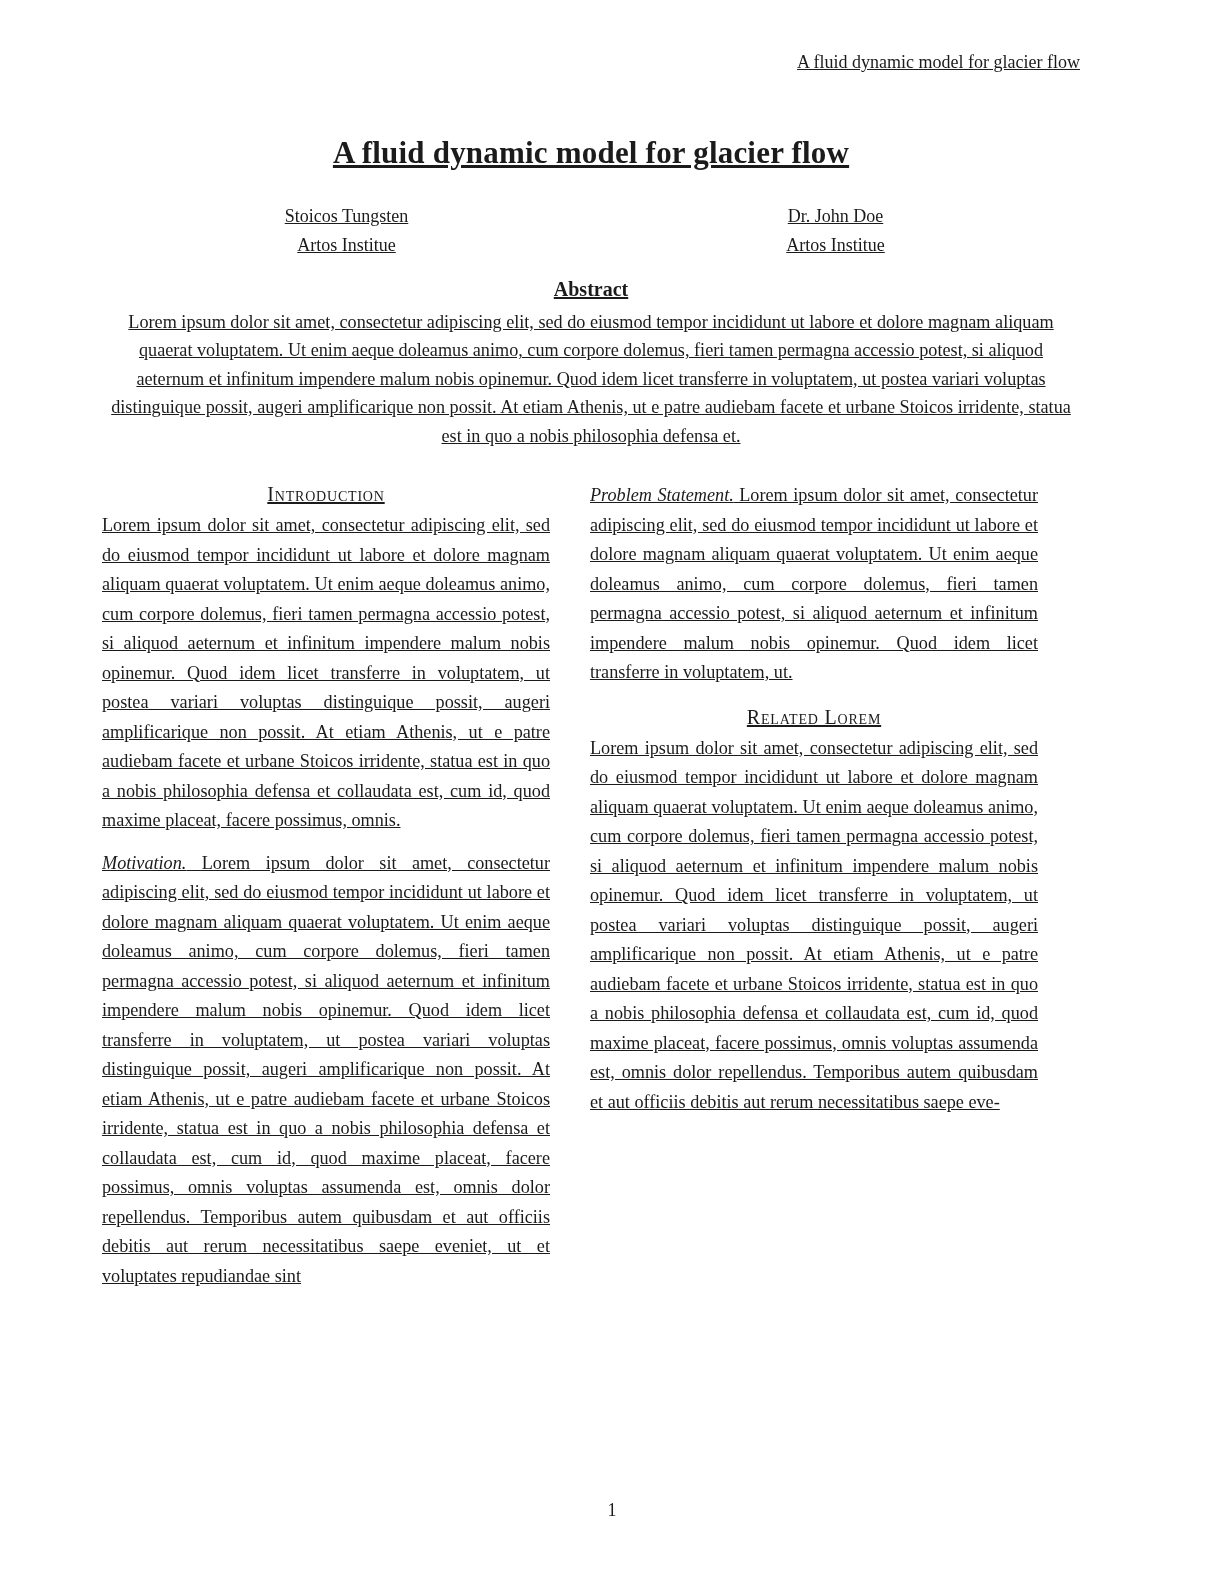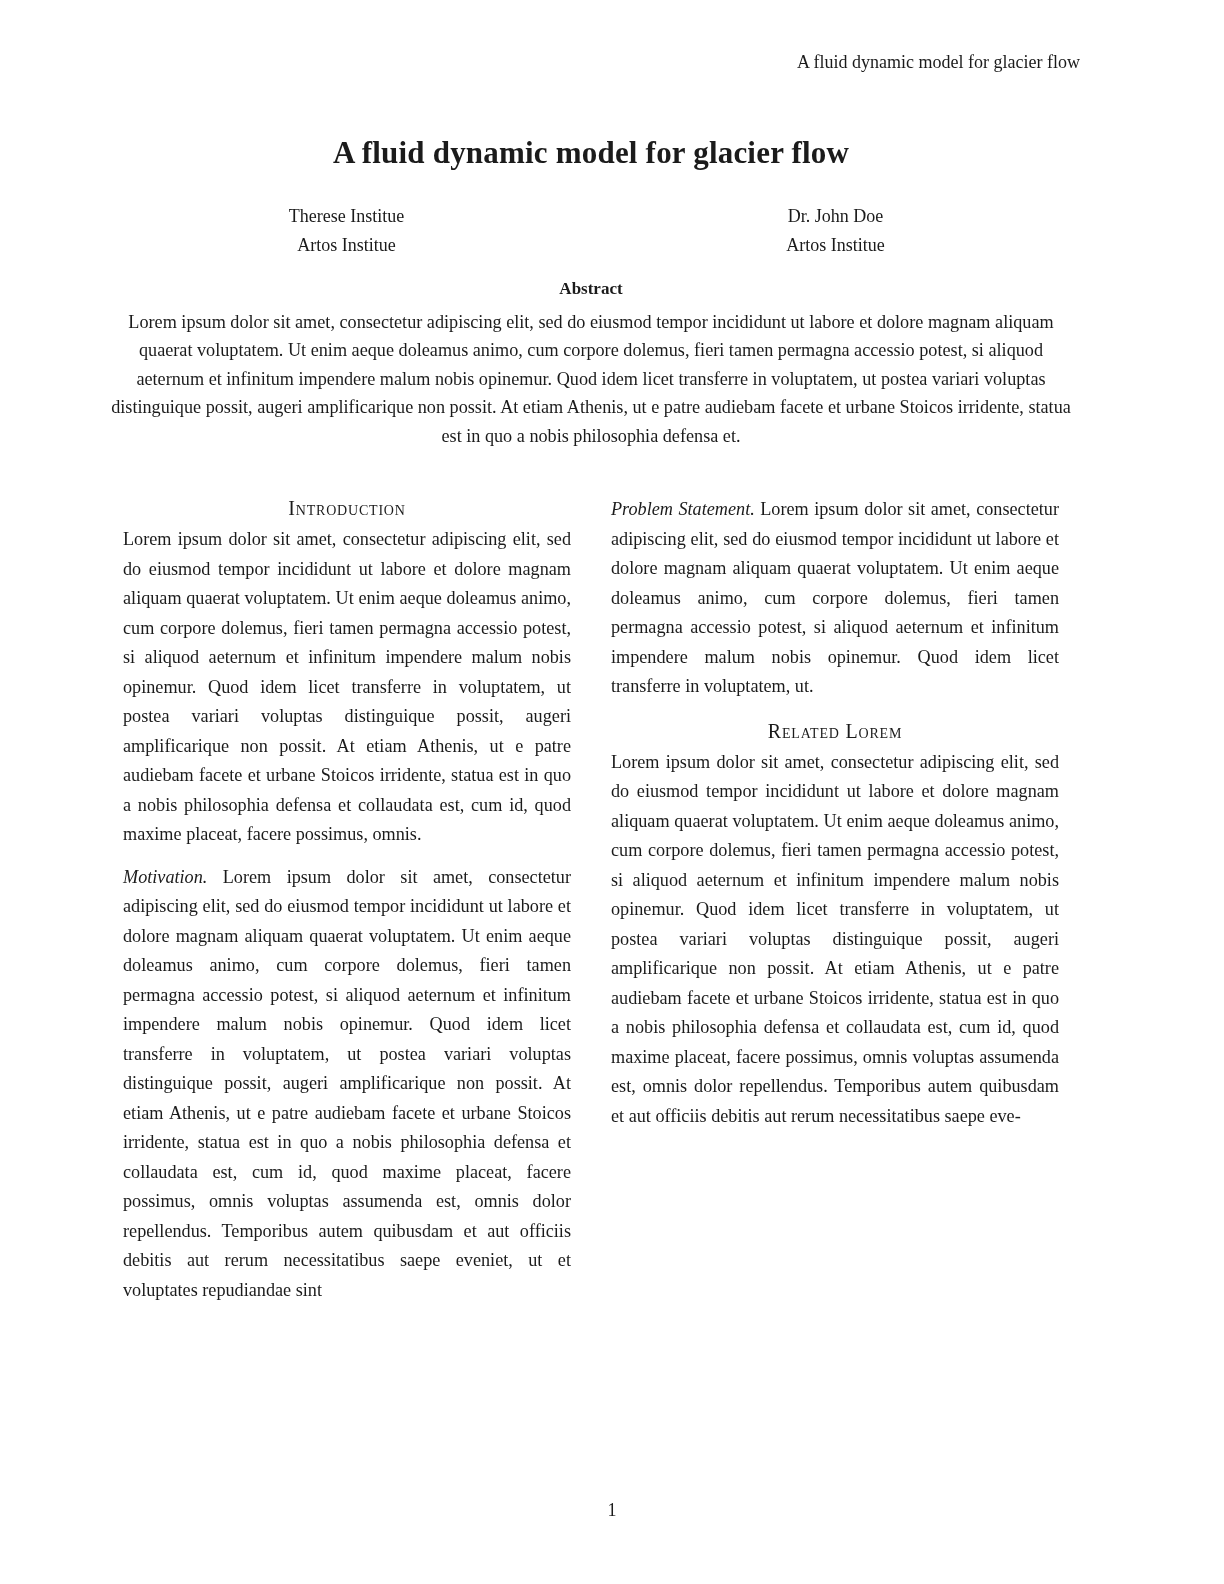--- a/index.html
+++ b/index.html
@@ -11,20 +11,21 @@
     position: relative;
     width: 1224px;
     height: 1584px;
     margin: 0 auto;
     background: #ffffff;
     box-sizing: border-box;
     padding: 50px 144px 0 102px;
     font-family: "Liberation Serif", "DejaVu Serif", serif;
     color: #1b1b1b;
     overflow: hidden;
+    text-decoration: underline;
   }
   .running-header {
     text-align: right;
     font-size: 18px;
     line-height: 24px;
   }
   .paper-title {
     margin: 58px 0 0 0;
     text-align: center;
     font-size: 31px;
@@ -38,35 +39,34 @@
   }
   .author {
     flex: 1 1 50%;
     text-align: center;
     font-size: 18px;
     line-height: 28.5px;
   }
   .abstract-heading {
     margin-top: 18px;
     text-align: center;
-    font-size: 17px;
+    font-size: 20px;
     line-height: 24px;
     font-weight: bold;
   }
   .abstract-text {
     margin: 7px 2px 0 2px;
     text-align: center;
     font-size: 18.2px;
     line-height: 28.4px;
   }
   .columns {
     display: flex;
     gap: 40px;
-    margin-top: 45px;
-    justify-content: center;
+    margin-top: 31px;
   }
   .col {
     flex: 0 0 448px;
     width: 448px;
   }
   .section-heading {
     margin: 0 0 3px 0;
     text-align: center;
     font-size: 20px;
     line-height: 27px;
@@ -102,21 +102,21 @@
 <body>
 
 <div class="page">
 
   <div class="running-header">A fluid dynamic model for glacier flow</div>
 
   <h1 class="paper-title">A fluid dynamic model for glacier flow</h1>
 
   <div class="authors">
     <div class="author">
-      <div>Therese Institue</div>
+      <div>Stoicos Tungsten</div>
       <div>Artos Institue</div>
     </div>
     <div class="author">
       <div>Dr. John Doe</div>
       <div>Artos Institue</div>
     </div>
   </div>
 
   <div class="abstract-heading">Abstract</div>
 

